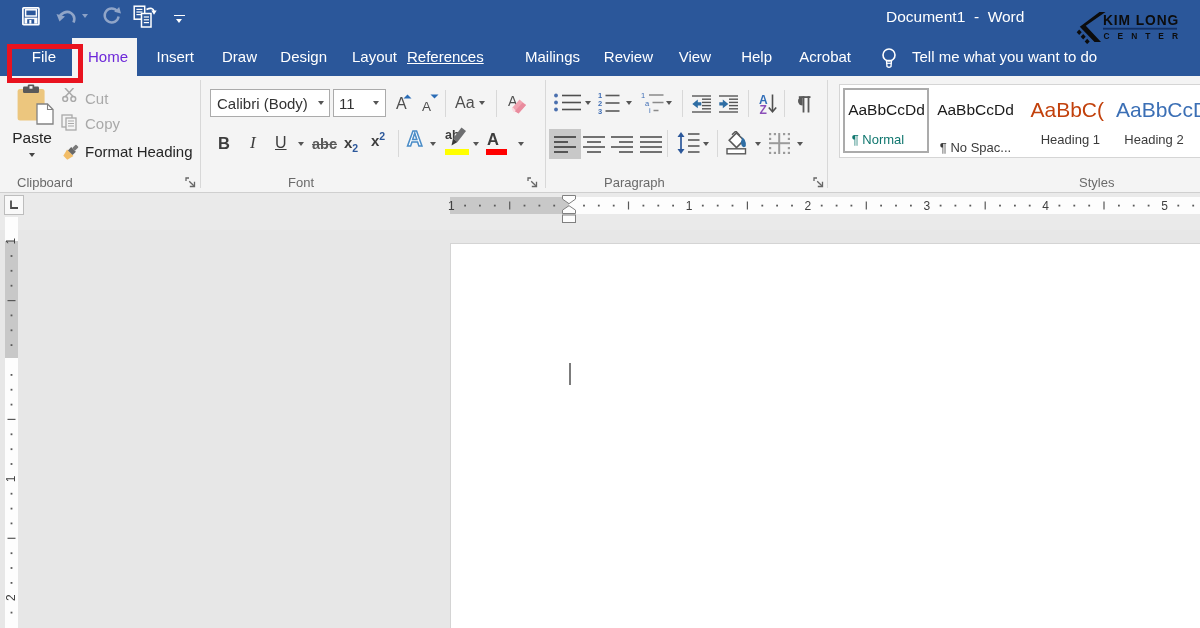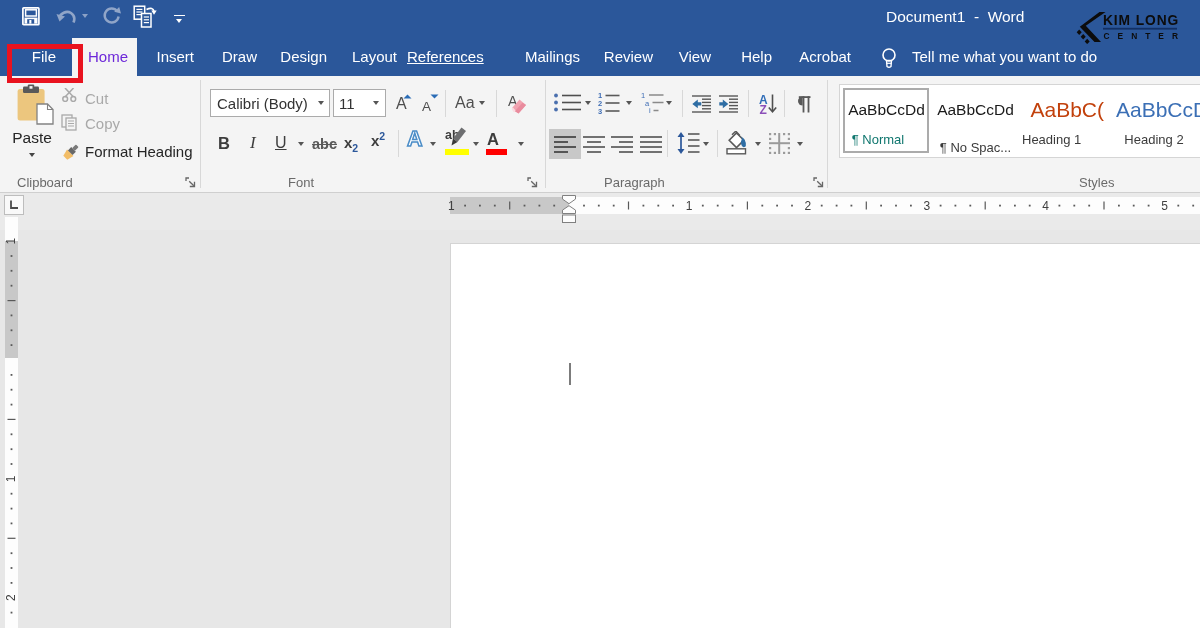--- a/index.html
+++ b/index.html
@@ -361,21 +361,21 @@
  <path d="M9.5 4.8 V9.5 H4.8" stroke="#666" stroke-width="1.3" fill="none"></path>
 </svg>
 
 <div class="abs" style="left:839px;top:84px;width:361px;height:74px;background:#fff;border:1px solid #d5d5d5;border-right:none;"></div>
 <div class="abs" style="left:843px;top:88px;width:86px;height:65px;background:#fff;border:2px solid #ababab;"></div>
 <div class="abs" style="left:846px;top:101px;width:81px;text-align:center;font-size:15.5px;color:#1a1a1a;">AaBbCcDd</div>
 <div class="abs" style="left:846px;top:132px;width:64px;text-align:center;font-size:13px;color:#0f766e;">¶ Normal</div>
 <div class="abs" style="left:933px;top:101px;width:85px;text-align:center;font-size:15.5px;color:#1a1a1a;">AaBbCcDd</div>
 <div class="abs" style="left:933px;top:132px;width:85px;text-align:center;font-size:13px;color:#3b3b3b;margin-top:8px;">¶ No Spac...</div>
 <div class="abs" style="left:1026px;top:98px;width:78px;text-align:right;font-size:21px;color:#c2410c;">AaBbC(</div>
-<div class="abs" style="left:1022px;top:132px;width:78px;text-align:left;font-size:13px;color:#3b3b3b;">Heading 1</div>
+<div class="abs" style="left:1022px;top:132px;width:78px;text-align:right;font-size:13px;color:#3b3b3b;">Heading 1</div>
 <div class="abs" style="left:1116px;top:98px;width:80px;text-align:center;font-size:21px;color:#3b6fb5;">AaBbCcD</div>
 <div class="abs" style="left:1114px;top:132px;width:80px;text-align:center;font-size:13px;color:#3b3b3b;">Heading 2</div>
 <div class="grplabel" style="left:1079px;top:175px;width:140px;">Styles</div>
 
 <div class="abs" style="left:0;top:193px;width:1200px;height:37px;background:#eaeaea;"></div>
 
 <div class="abs" style="left:4px;top:195px;width:20px;height:20px;background:#f9f9f9;border:1px solid #bdbdbd;"></div>
 <svg class="abs" style="left:9px;top:200px;" width="10" height="10" viewBox="0 0 10 10">
  <path d="M2 0.5 V8 H9" fill="none" stroke="#4a4a4a" stroke-width="1.8"></path>
 </svg>

